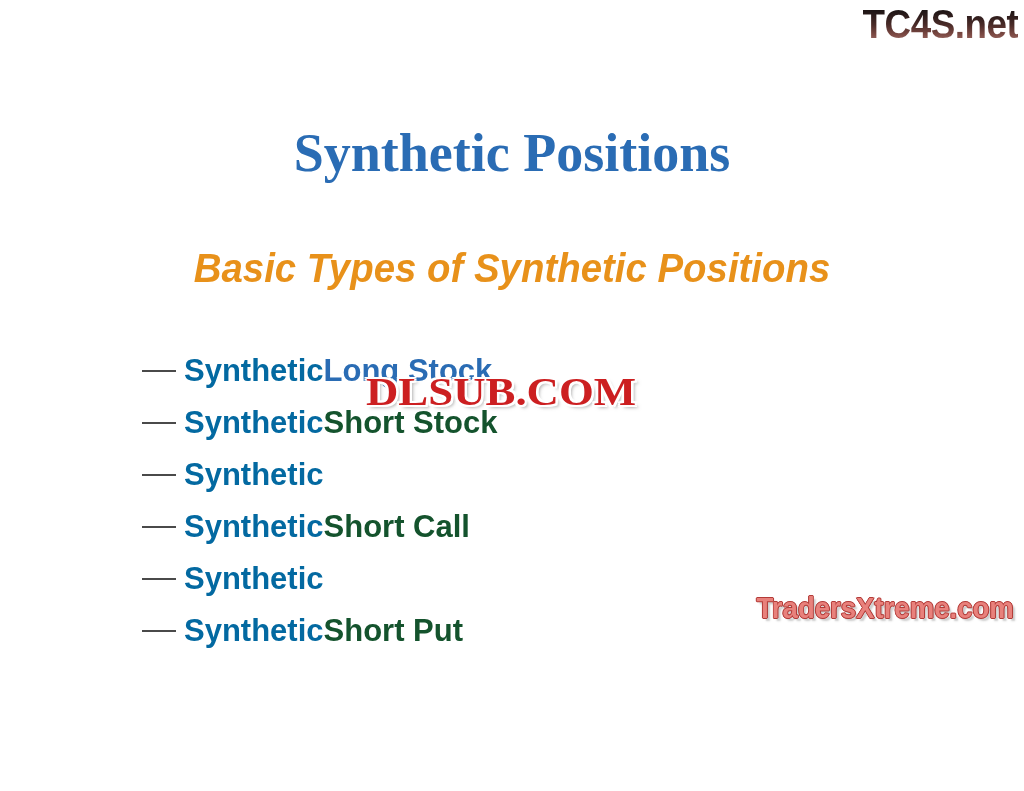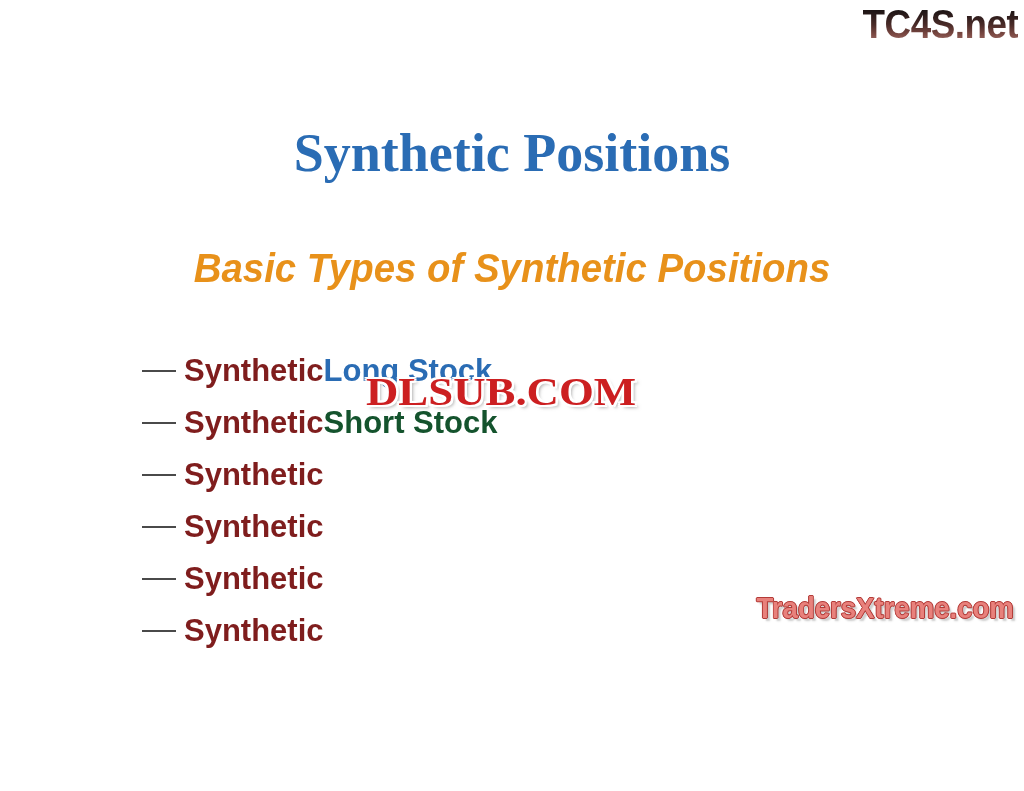--- a/index.html
+++ b/index.html
@@ -98,21 +98,21 @@
     margin-right: 8px;
     border-top: 2px solid #4a4a4a;
     position: relative;
     top: -9px;
     flex: 0 0 auto;
   }
   .bullet-lead {
     font-size: 31px;
     line-height: 38px;
     font-weight: bold;
-    color: #7f1d1d;
+    color: #0369a1;
   }
   .bullet-term {
     font-size: 31px;
     line-height: 38px;
     font-weight: bold;
   }
   .term-long  { color: #2a6cb4; }
   .term-short { color: #14532d; }
 
   
@@ -187,30 +187,32 @@
     </div>
 
     <div class="bullet-row">
       <span class="bullet-dash"></span>
       <span class="bullet-lead">Synthetic</span>
     </div>
 
     <div class="bullet-row">
       <span class="bullet-dash"></span>
       <span class="bullet-lead">Synthetic</span>
-    </div>
-
-    <div class="bullet-row">
-      <span class="bullet-dash"></span>
-      <span class="bullet-lead">Synthetic</span>
-    </div>
-
-    <div class="bullet-row">
-      <span class="bullet-dash"></span>
-      <span class="bullet-lead">Synthetic</span>
+      <span class="bullet-term term-short">Short Call</span>
+    </div>
+
+    <div class="bullet-row">
+      <span class="bullet-dash"></span>
+      <span class="bullet-lead">Synthetic</span>
+    </div>
+
+    <div class="bullet-row">
+      <span class="bullet-dash"></span>
+      <span class="bullet-lead">Synthetic</span>
+      <span class="bullet-term term-short">Short Put</span>
     </div>
 
   </div>
 
   <div class="watermark">DLSUB.COM</div>
 
   <div class="brand-bottom">TradersXtreme.com</div>
 
 </div>
 

